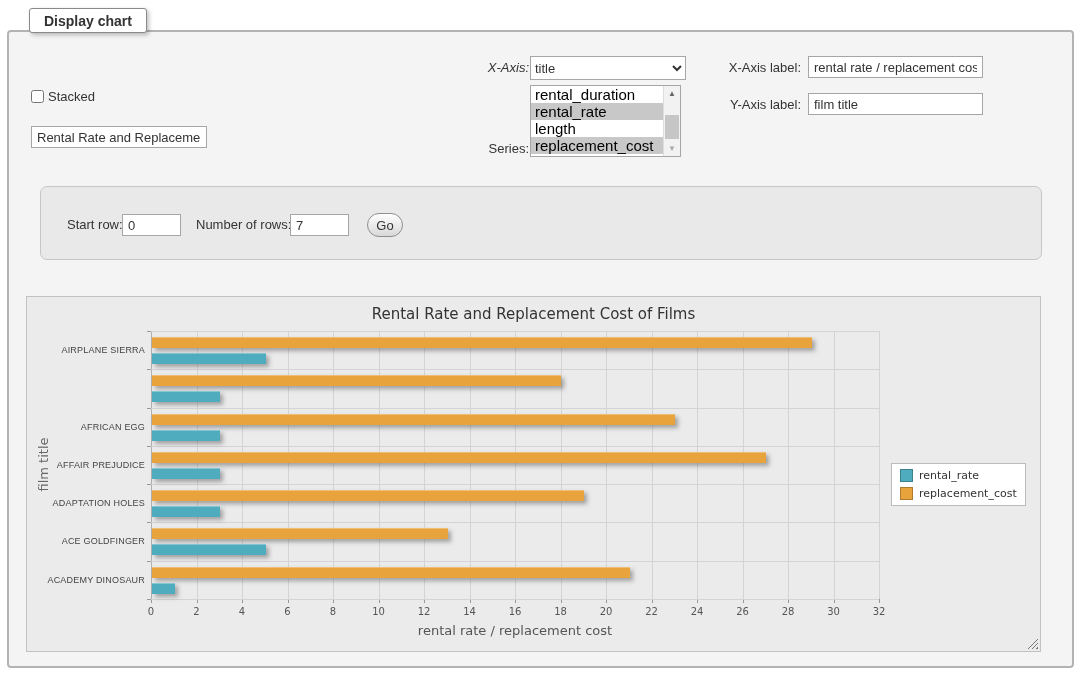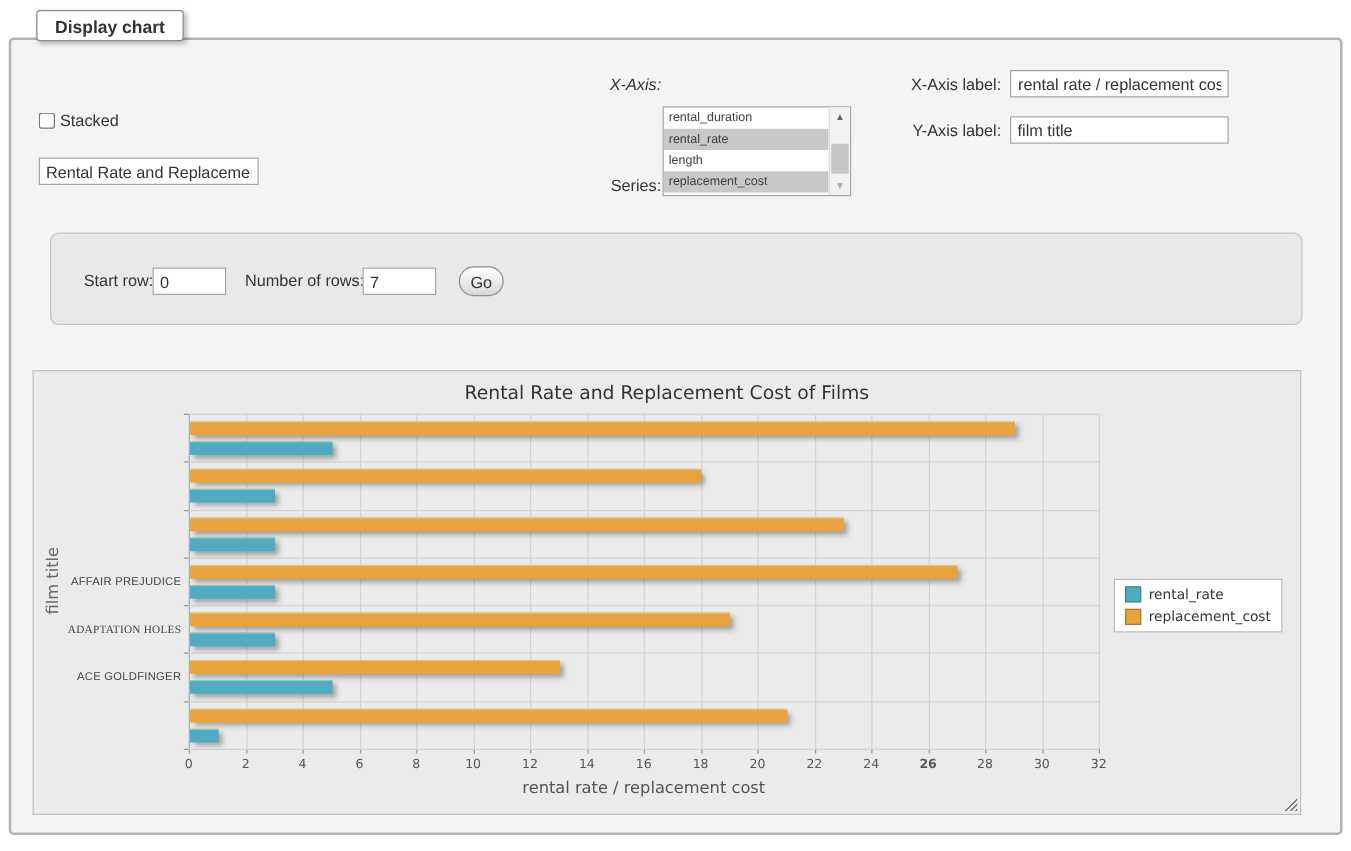--- a/index.html
+++ b/index.html
@@ -24,21 +24,21 @@
 
   .lbl-right { width:80px; text-align:right; color:#333; }
   .xaxis-lbl { left:440px; top:28px;font-style:italic; }
   .series-lbl { left:440px; top:109px; }
   .select-x { left:521px; top:24px; width:156px; height:24px; border:1px solid #a6a6a6;
     background:#fff; font:13px "Liberation Sans",sans-serif; color:#333; }
 
   .listbox { left:521px; top:53px; width:151px; height:72px; background:#fff;
     border:1px solid #a6a6a6; display:flex; }
   .listbox .items { flex:1; overflow:hidden; }
-  .listbox .item { height:17px; line-height:17px; padding:0 4px; font-size:10px; color:#404040;
+  .listbox .item { height:17px; line-height:17px; padding:0 4px; font-size:15px; color:#000000;
     white-space:nowrap; }
   .listbox .item.sel { background:#c8c8c8; }
   .scrollbar { width:17px; background:#f2f2f2; border-left:1px solid #ddd; position:relative; }
   .sb-btn { height:15px; font-size:8px; color:#666; text-align:center; line-height:15px;
     background:#f2f2f2; }
   .sb-btn.down { position:absolute; bottom:0; left:0; right:0; color:#aaa; }
   .sb-thumb { position:absolute; top:29px; left:1px; right:1px; height:24px; background:#c6c6c6; }
 
   .xlabel-lbl { left:700px; top:28px; width:92px; text-align:right; }
   .ylabel-lbl { left:700px; top:65px; width:92px; text-align:right; }
@@ -93,20 +93,23 @@
   <div class="abs stacked-row">
     <label class="inline">
       <input type="checkbox" id="stacked-cb" style="">
       <span>Stacked</span>
     </label>
   </div>
 
   <input type="text" class="abs title-input" value="Rental Rate and Replacemer" style="">
 
   <div class="abs xaxis-lbl lbl-right">X-Axis:</div>
+  <select class="abs select-x">
+    <option>title</option>
+  </select>
 
   <div class="abs series-lbl lbl-right">Series:</div>
   <div class="abs listbox">
     <div class="items" id="series-items">
         <div class="item">rental_duration</div>
         <div class="item sel">rental_rate</div>
         <div class="item">length</div>
         <div class="item sel">replacement_cost</div>
       </div>
     <div class="scrollbar">
@@ -169,21 +172,21 @@
       <div class="xtick" style="left: 579px; top: 302px;"></div>
       <div class="xtick-label" style="left: 564px; top: 309px; text-align: center;">20</div>
       <div class="gridv" style="left: 624.5px; top: 34px; height: 268px;"></div>
       <div class="xtick" style="left: 624.5px; top: 302px;"></div>
       <div class="xtick-label" style="left: 609.5px; top: 309px;">22</div>
       <div class="gridv" style="left: 670px; top: 34px; height: 268px;"></div>
       <div class="xtick" style="left: 670px; top: 302px;"></div>
       <div class="xtick-label" style="left: 655px; top: 309px;">24</div>
       <div class="gridv" style="left: 715.5px; top: 34px; height: 268px;"></div>
       <div class="xtick" style="left: 715.5px; top: 302px;"></div>
-      <div class="xtick-label" style="left: 700.5px; top: 309px; font-weight: bold;">26</div>
+      <div class="xtick-label" style="left: 700.5px; top: 309px;">26</div>
       <div class="gridv" style="left: 761px; top: 34px; height: 268px;"></div>
       <div class="xtick" style="left: 761px; top: 302px;"></div>
       <div class="xtick-label" style="left: 746px; top: 309px;">28</div>
       <div class="gridv" style="left: 806.5px; top: 34px; height: 268px;"></div>
       <div class="xtick" style="left: 806.5px; top: 302px;"></div>
       <div class="xtick-label" style="left: 791.5px; top: 309px;">30</div>
       <div class="gridv" style="left: 852px; top: 34px; height: 268px;"></div>
       <div class="xtick" style="left: 852px; top: 302px;"></div>
       <div class="xtick-label" style="left: 837px; top: 309px;">32</div>
       <div class="gridh" style="left: 124px; top: 34px; width: 728px;"></div>
@@ -195,35 +198,38 @@
       <div class="gridh" style="left: 124px; top: 148.857px; width: 728px;"></div>
       <div class="ytick" style="left: 120px; top: 148.857px;"></div>
       <div class="gridh" style="left: 124px; top: 187.143px; width: 728px;"></div>
       <div class="ytick" style="left: 120px; top: 187.143px;"></div>
       <div class="gridh" style="left: 124px; top: 225.429px; width: 728px;"></div>
       <div class="ytick" style="left: 120px; top: 225.429px;"></div>
       <div class="gridh" style="left: 124px; top: 263.714px; width: 728px;"></div>
       <div class="ytick" style="left: 120px; top: 263.714px;"></div>
       <div class="gridh" style="left: 124px; top: 302px; width: 728px;"></div>
       <div class="ytick" style="left: 120px; top: 302px;"></div>
+      <div class="cat-label" style="left: 6px; top: 34px; width: 112px; height: 38.2857px; line-height: 38.2857px;">AIRPLANE SIERRA</div>
       <div class="bar" style="left: 125px; top: 40px; width: 659.522px; height: 11px; background: rgb(232, 163, 60);"></div>
       <div class="bar" style="left: 125px; top: 56px; width: 113.523px; height: 11px; background: rgb(79, 172, 190);"></div>
       <div class="bar" style="left: 125px; top: 78.2857px; width: 409.272px; height: 11px; background: rgb(232, 163, 60);"></div>
       <div class="bar" style="left: 125px; top: 94.2857px; width: 68.0225px; height: 11px; background: rgb(79, 172, 190);"></div>
+      <div class="cat-label" style="left: 6px; top: 110.571px; width: 112px; height: 38.2857px; line-height: 38.2857px;">AFRICAN EGG</div>
       <div class="bar" style="left: 125px; top: 116.571px; width: 523.022px; height: 11px; background: rgb(232, 163, 60);"></div>
       <div class="bar" style="left: 125px; top: 132.571px; width: 68.0225px; height: 11px; background: rgb(79, 172, 190);"></div>
       <div class="cat-label" style="left: 6px; top: 148.857px; width: 112px; height: 38.2857px; line-height: 38.2857px;">AFFAIR PREJUDICE</div>
       <div class="bar" style="left: 125px; top: 154.857px; width: 614.022px; height: 11px; background: rgb(232, 163, 60);"></div>
       <div class="bar" style="left: 125px; top: 170.857px; width: 68.0225px; height: 11px; background: rgb(79, 172, 190);"></div>
-      <div class="cat-label" style="left: 6px; top: 187.143px; width: 112px; height: 38.2857px; line-height: 38.2857px; font-family: Liberation Serif, serif;">ADAPTATION HOLES</div>
+      <div class="cat-label" style="left: 6px; top: 187.143px; width: 112px; height: 38.2857px; line-height: 38.2857px;">ADAPTATION HOLES</div>
       <div class="bar" style="left: 125px; top: 193.143px; width: 432.022px; height: 11px; background: rgb(232, 163, 60);"></div>
       <div class="bar" style="left: 125px; top: 209.143px; width: 68.0225px; height: 11px; background: rgb(79, 172, 190);"></div>
       <div class="cat-label" style="left: 6px; top: 225.429px; width: 112px; height: 38.2857px; line-height: 38.2857px;">ACE GOLDFINGER</div>
       <div class="bar" style="left: 125px; top: 231.429px; width: 295.522px; height: 11px; background: rgb(232, 163, 60);"></div>
       <div class="bar" style="left: 125px; top: 247.429px; width: 113.523px; height: 11px; background: rgb(79, 172, 190);"></div>
+      <div class="cat-label" style="left: 6px; top: 263.714px; width: 112px; height: 38.2857px; line-height: 38.2857px;">ACADEMY DINOSAUR</div>
       <div class="bar" style="left: 125px; top: 269.714px; width: 477.522px; height: 11px; background: rgb(232, 163, 60);"></div>
       <div class="bar" style="left: 125px; top: 285.714px; width: 22.5225px; height: 11px; background: rgb(79, 172, 190);"></div>
       <div class="axis-xlabel" style="left: 124px; top: 326px; width: 728px;">rental rate / replacement cost</div>
       <div class="axis-ylabel" style="left: -14px; top: 160px; width: 60px; text-align: center;">film title</div>
       <div class="legend" style="left: 864px; top: 166px;">
         <div class="legend-entry">
           <span class="legend-chip" style="background: rgb(79, 172, 190);"></span>
           <span>rental_rate</span>
         </div>
         <div class="legend-entry">

